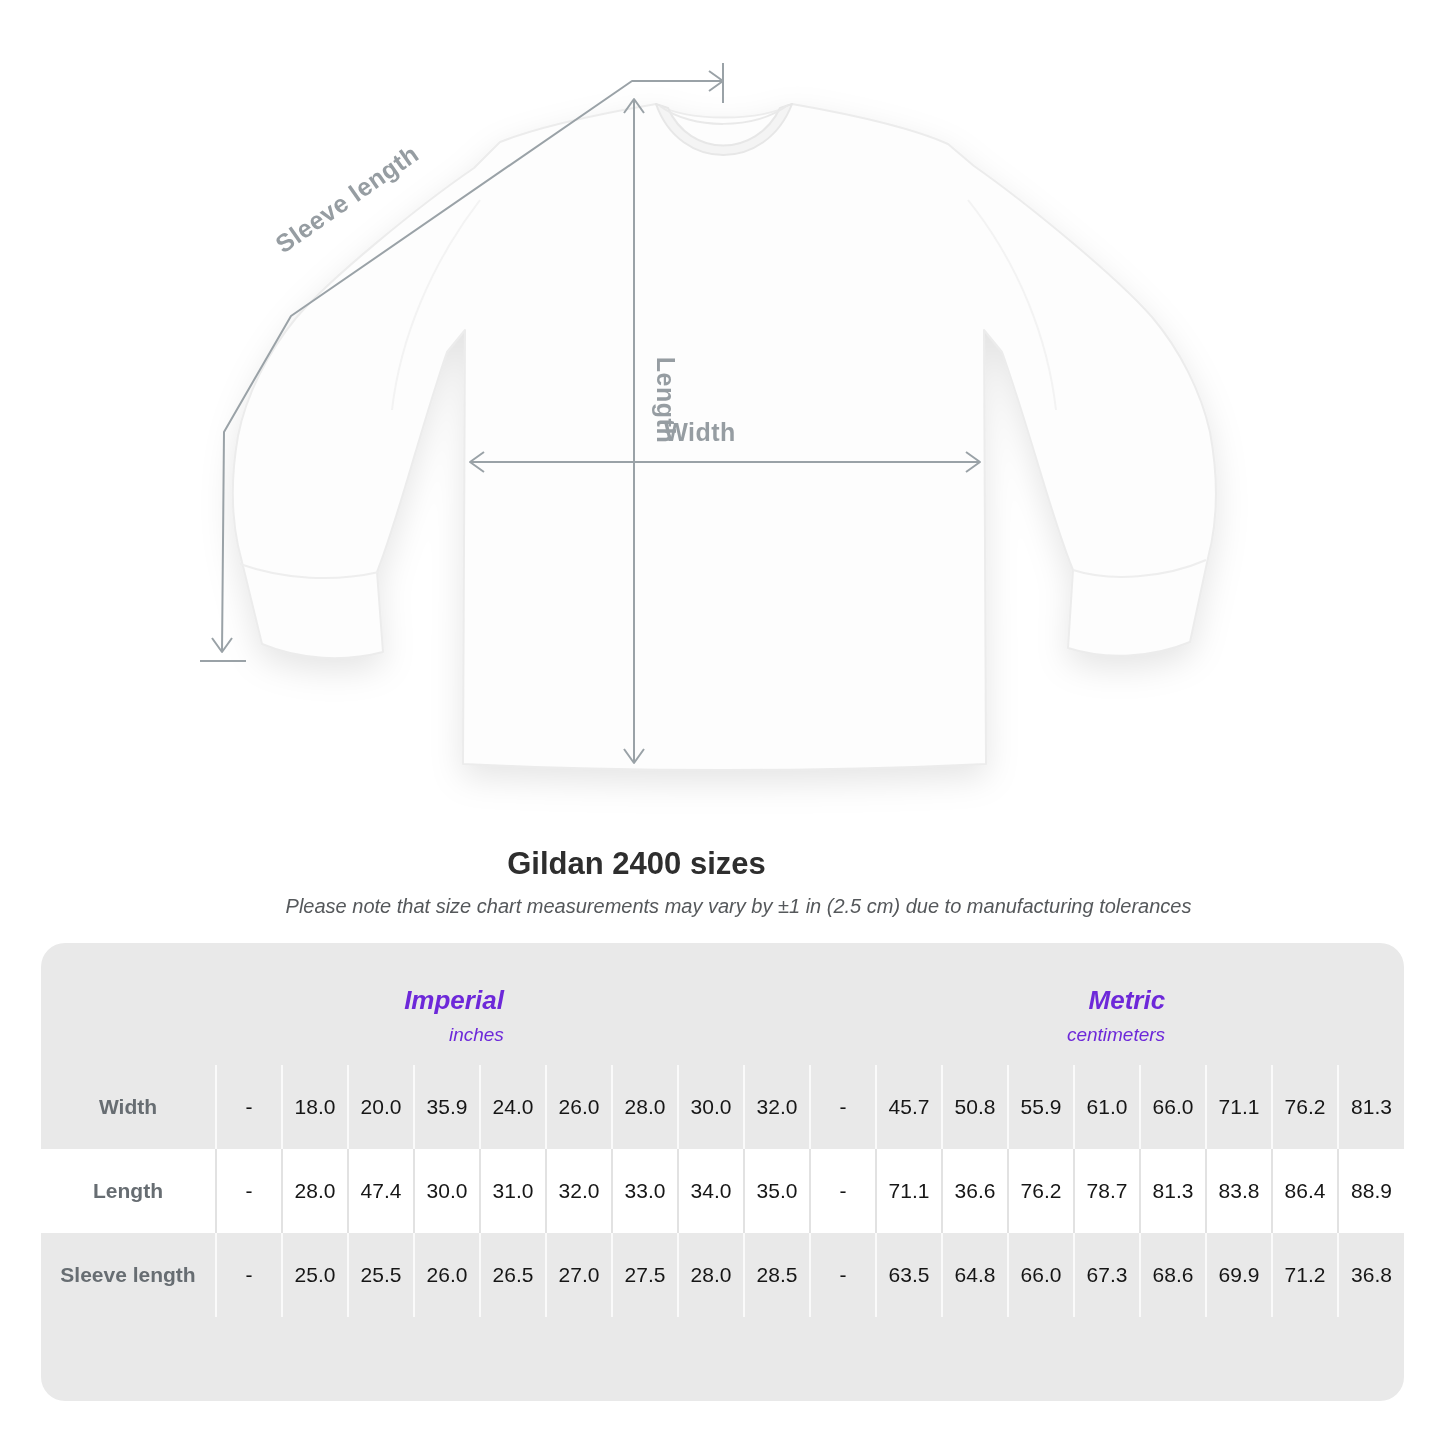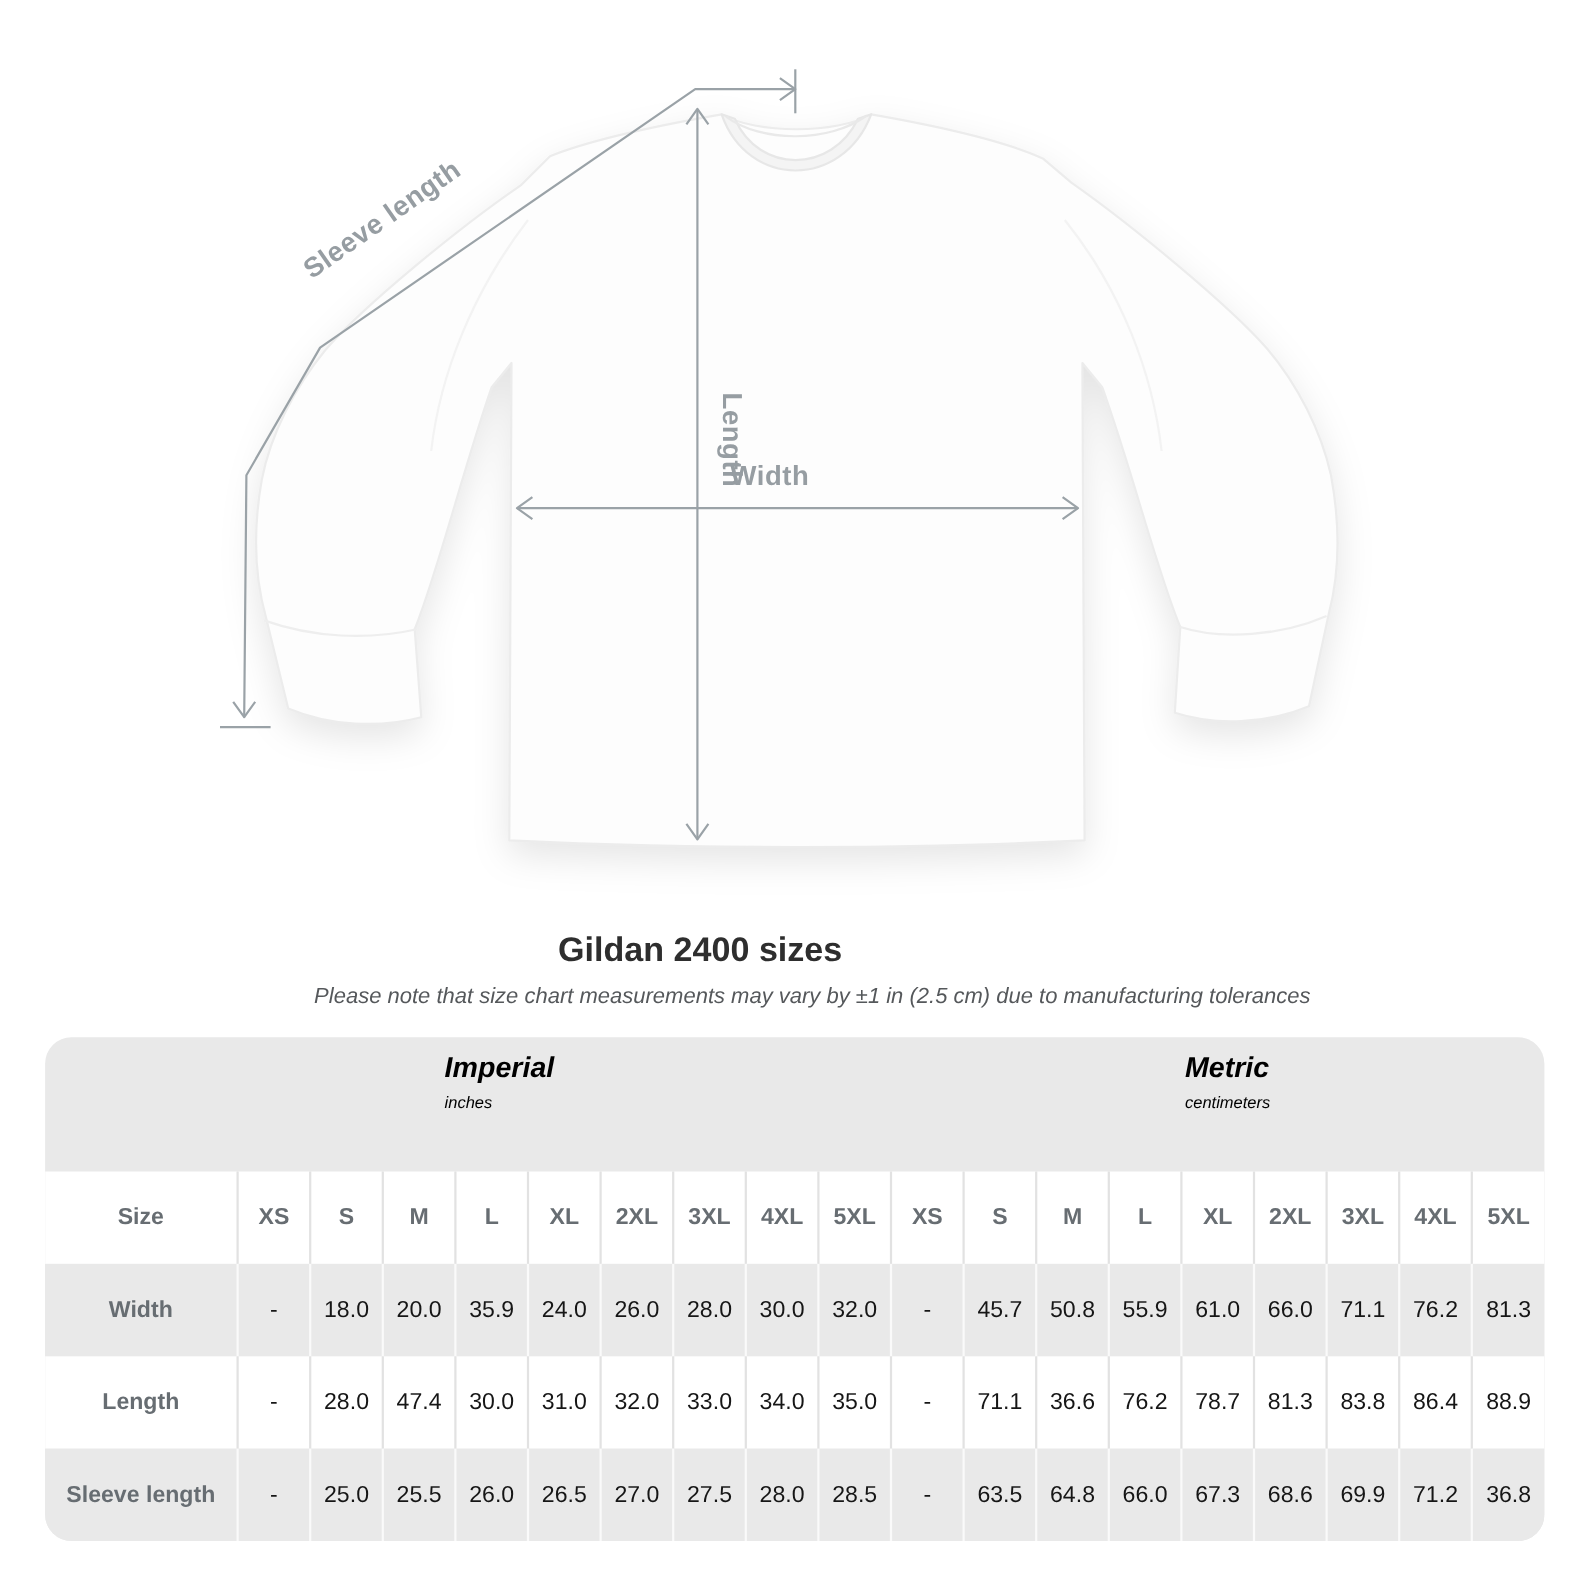--- a/index.html
+++ b/index.html
@@ -29,25 +29,25 @@
 
   
   .card {
     position: absolute; top: 943px; left: 41px;
     width: 1363px; height: 458px;
     background: #e9e9e9;
     border-radius: 24px;
     overflow: hidden;
   }
   .units { position: relative; height: 122px; }
-  .unit { position: absolute; top: 12px; transform: translateX(-50%); text-align: left; color: #000000; }
+  .unit { position: absolute; top: 42px; transform: translateX(-50%); text-align: right; color: #6d28d9; }
   .unit.imperial { left: 413px; }
   .unit.metric   { left: 1075px; }
   .unit-name { font-size: 26px; font-weight: bold; font-style: italic; }
-  .unit-sub  { font-size: 15px; font-style: italic; margin-top: 8px; }
+  .unit-sub  { font-size: 19px; font-style: italic; margin-top: 8px; }
 
   table.sizes { width: 100%; border-collapse: collapse; table-layout: fixed; }
   table.sizes td { height: 84px; text-align: center; vertical-align: middle; font-size: 21px; }
   col.label-col { width: 175px; }
   tr.r-white { background: #ffffff; }
   tr.r-gray  { background: #e9e9e9; }
   tr.r-white td.sep { border-left: 2px solid #e2e2e2; }
   tr.r-gray  td.sep { border-left: 2px solid #fafafa; }
   td.lbl, td.hd { font-weight: bold; color: #676d72; }
   td.val { color: #161616; }
@@ -153,41 +153,20 @@
         <col>
         <col>
         <col>
         <col>
         <col>
         <col>
         <col>
         <col>
     </colgroup>
     <tbody>
-      <tr class="r-white">
-        <td class="lbl">Size</td>
-        <td class="hd sep">XS</td>
-        <td class="hd sep">S</td>
-        <td class="hd sep">M</td>
-        <td class="hd sep">L</td>
-        <td class="hd sep">XL</td>
-        <td class="hd sep">2XL</td>
-        <td class="hd sep">3XL</td>
-        <td class="hd sep">4XL</td>
-        <td class="hd sep">5XL</td>
-        <td class="hd sep">XS</td>
-        <td class="hd sep">S</td>
-        <td class="hd sep">M</td>
-        <td class="hd sep">L</td>
-        <td class="hd sep">XL</td>
-        <td class="hd sep">2XL</td>
-        <td class="hd sep">3XL</td>
-        <td class="hd sep">4XL</td>
-        <td class="hd sep">5XL</td>
-      </tr>
 
       <tr class="r-gray">
         <td class="lbl">Width</td>
         <td class="val sep">-</td>
         <td class="val sep">18.0</td>
         <td class="val sep">20.0</td>
         <td class="val sep">35.9</td>
         <td class="val sep">24.0</td>
         <td class="val sep">26.0</td>
         <td class="val sep">28.0</td>

